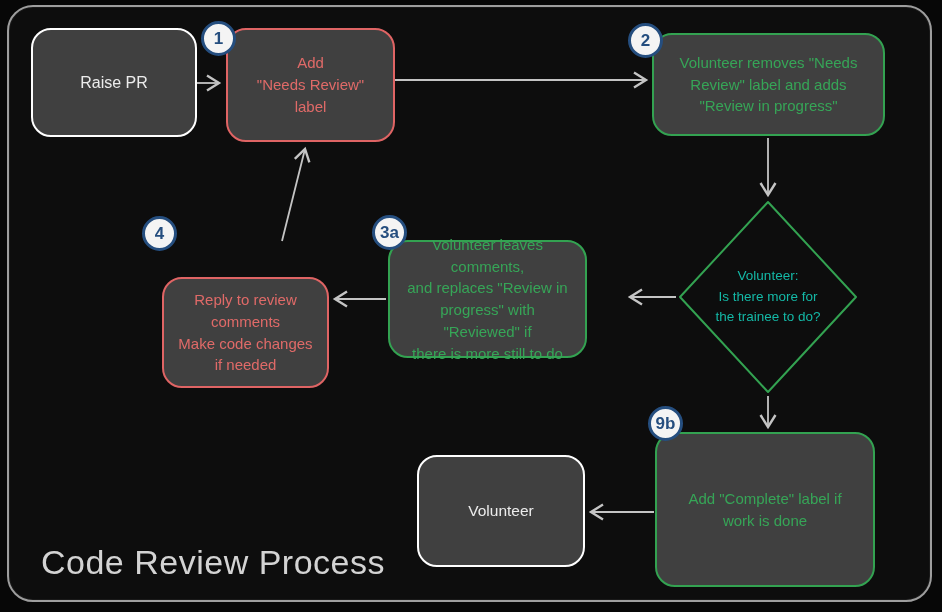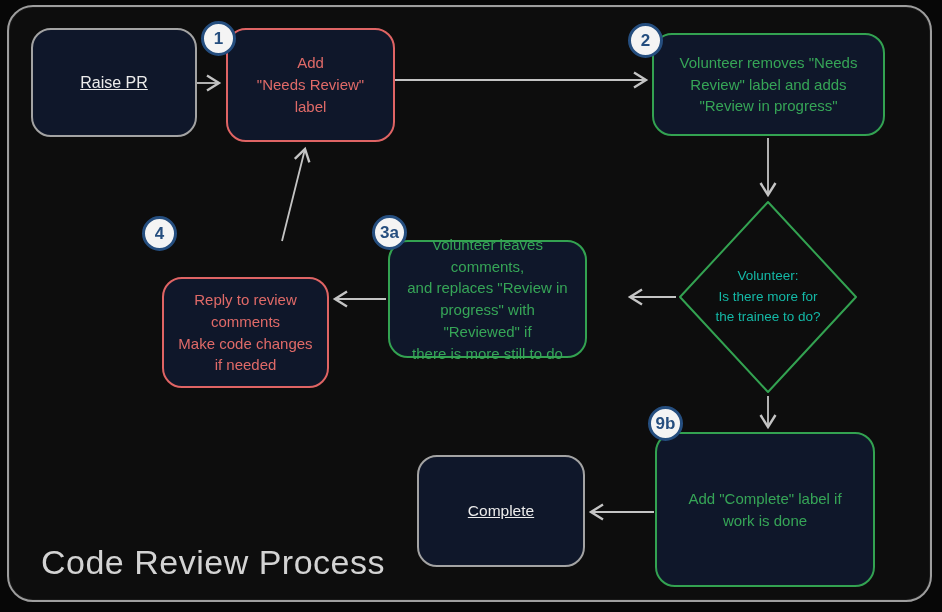--- a/index.html
+++ b/index.html
@@ -21,24 +21,24 @@
   }
   .arrows { position: absolute; left: 0; top: 0; z-index: 1; }
   .node {
     position: absolute; z-index: 2;
     box-sizing: border-box;
     border-radius: 20px;
     display: flex; align-items: center; justify-content: center;
     text-align: center;
     white-space: pre-line;
     font-size: 15px; line-height: 1.45; font-weight: 500;
-    background: #0f172a;
+    background: #404040;
     padding: 12px 10px;
   }
-  .node.neutral { border: 2px solid #a3a3a3; color: #ececec; text-decoration: underline; }
+  .node.neutral { border: 2px solid #ffffff; color: #ececec; }
   .node.red     { border: 2px solid #df6464; color: #e06a68; }
   .node.green   { border: 2px solid #33a251; color: #36a557; }
   .badge {
     position: absolute; z-index: 3;
     box-sizing: border-box;
     width: 35px; height: 35px;
     border-radius: 50%;
     background: #f4f4f4;
     border: 3px solid #254e7f;
     color: #254e7f;
@@ -120,21 +120,21 @@
 Make code changes
 if needed</span>
   </div>
 
   <div class="node green" style="left:655px; top:432px; width:220px; height:155px;">
     <span>Add "Complete" label if
 work is done</span>
   </div>
 
   <div class="node neutral" style="left:417px; top:455px; width:168px; height:112px; font-size:15.5px;">
-    <span>Complete</span>
+    <span>Volunteer</span>
   </div>
 
   <div class="badge" style="left:201px; top:21px;">
     <span>1</span>
   </div>
   <div class="badge" style="left:628px; top:23px;">
     <span>2</span>
   </div>
   <div class="badge" style="left:372px; top:215px;">
     <span>3a</span>

